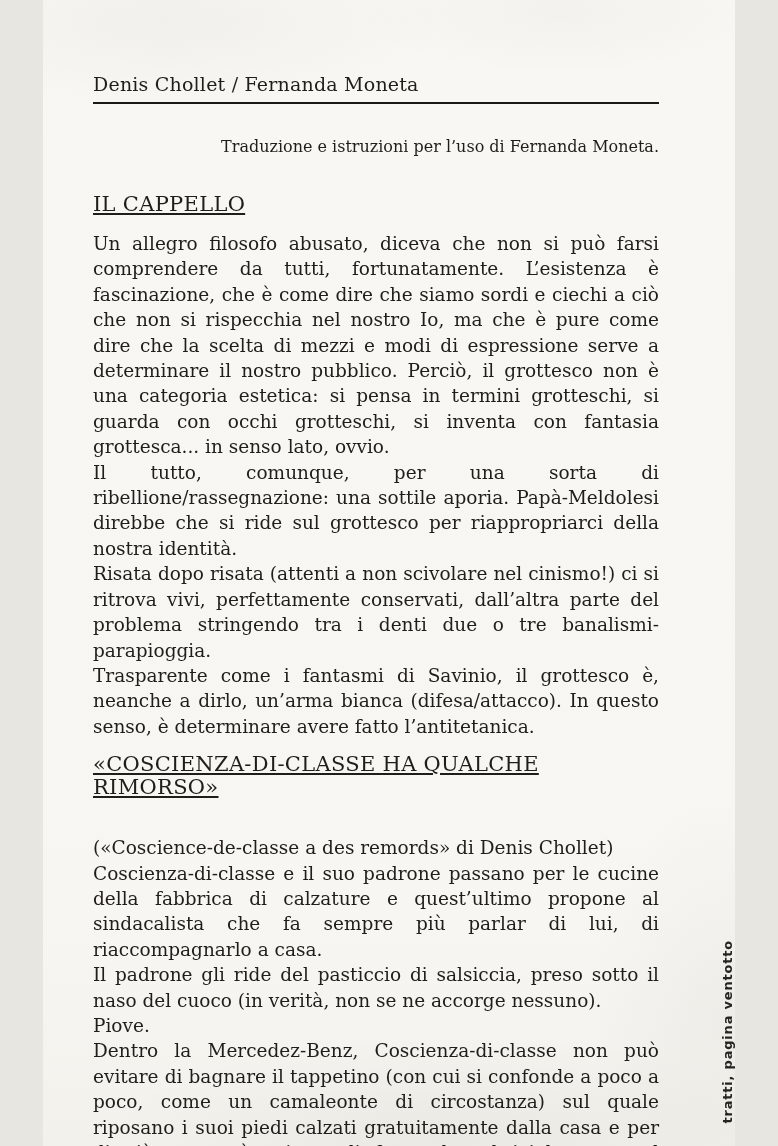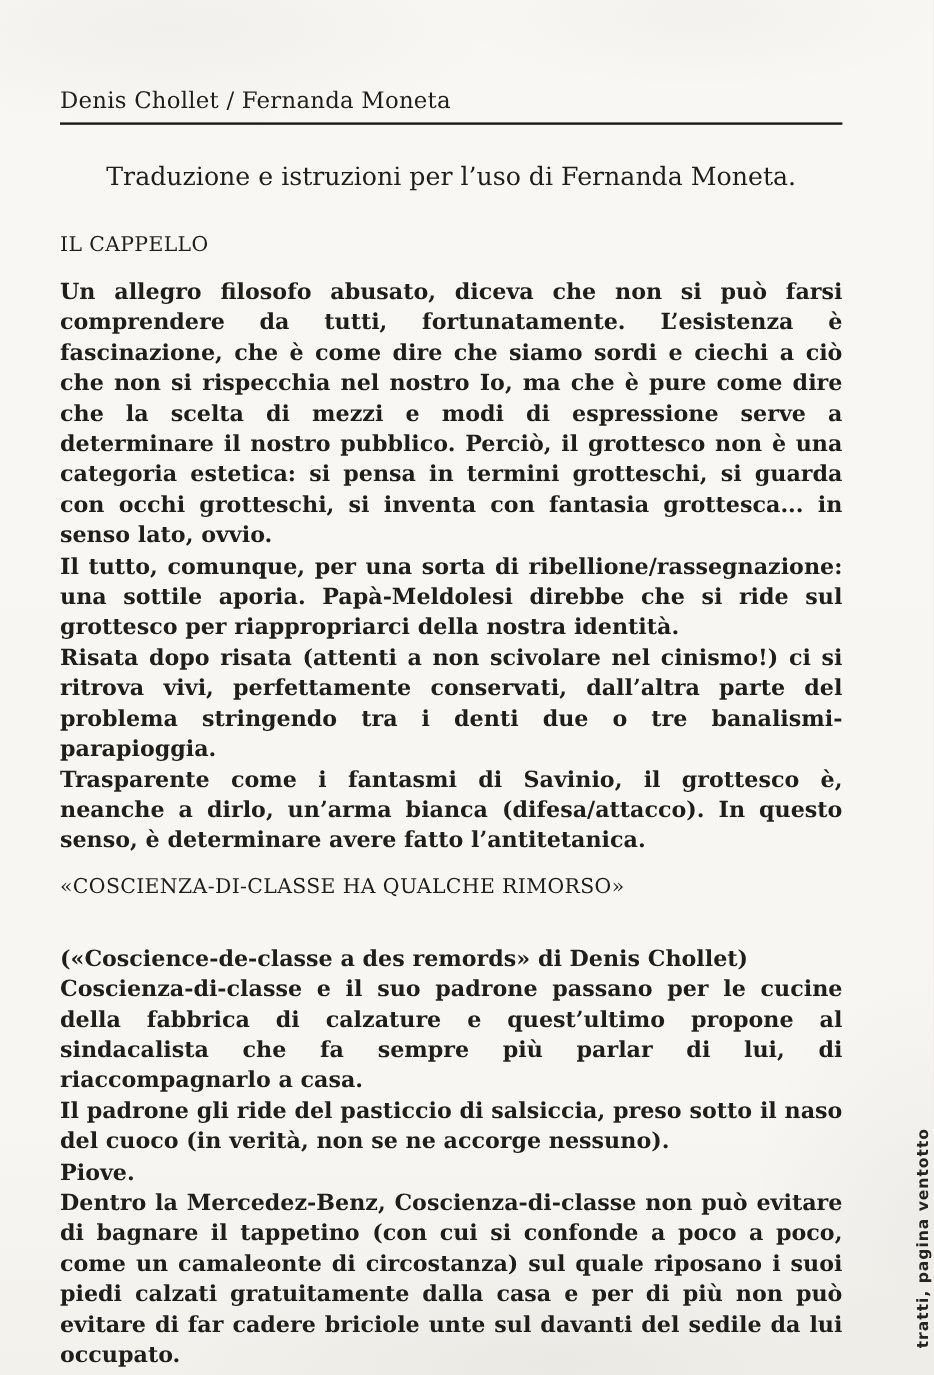--- a/index.html
+++ b/index.html
@@ -2,21 +2,21 @@
 <html><head>
 <meta charset="utf-8">
 <style>
   html, body {
     margin: 0;
     padding: 0;
     background: #e8e6e1;
   }
   .page {
     position: relative;
-    width: 778px;
+    width: 692px;
     height: 1146px;
     margin: 0 auto;
     overflow: hidden;
     background-color: #f7f6f2;
     background-image:
       radial-gradient(ellipse 400px 120px at 18% 2%, rgba(110,105,95,0.05), transparent 70%),
       radial-gradient(ellipse 300px 90px at 75% 1%, rgba(110,105,95,0.04), transparent 70%),
       radial-gradient(ellipse 500px 140px at 60% 99%, rgba(100,95,85,0.06), transparent 70%),
       radial-gradient(ellipse 200px 300px at 99% 88%, rgba(100,95,85,0.05), transparent 70%),
       linear-gradient(180deg, #f8f7f3 0%, #f7f6f2 80%, #f2f1ec 100%);
@@ -41,39 +41,39 @@
     background: #1a1916;
   }
   .intro {
     margin: 42px 0 0 0;
     font-size: 19px;
     line-height: 27px;
     text-align: justify;
   }
   .credit {
     margin: 33px 0 0 0;
-    font-size: 21px;
+    font-size: 16px;
     line-height: 20px;
-    text-align: center;
+    text-align: right;
   }
   .section-heading {
-    font-size: 17px;
+    font-size: 21px;
     font-weight: normal;
     letter-spacing: 0.3px;
     line-height: 23px;
     margin: 0;
+    text-decoration: underline;
   }
   .heading-1 { margin: 36px 0 15px 0; }
   .heading-2 { margin: 14px 0 36px 0; }
   .body-par {
     margin: 0;
     font-size: 18.5px;
     line-height: 25.4px;
     text-align: justify;
-    font-weight: bold;
   }
   .vertical-marker {
     position: absolute;
     top: 940px;
     right: 15px;
     transform-origin: 100% 0;
     transform: rotate(-90deg);
     white-space: nowrap;
     font-family: "DejaVu Sans", sans-serif;
     font-weight: bold;

